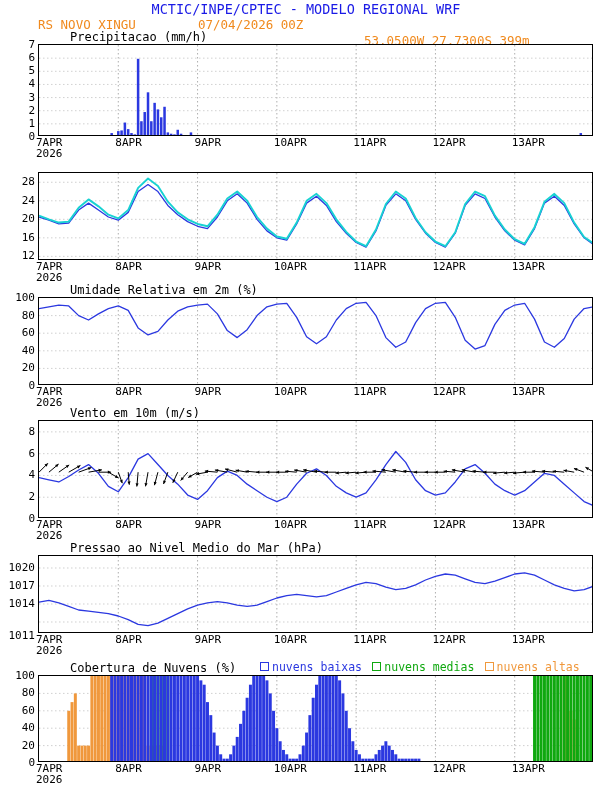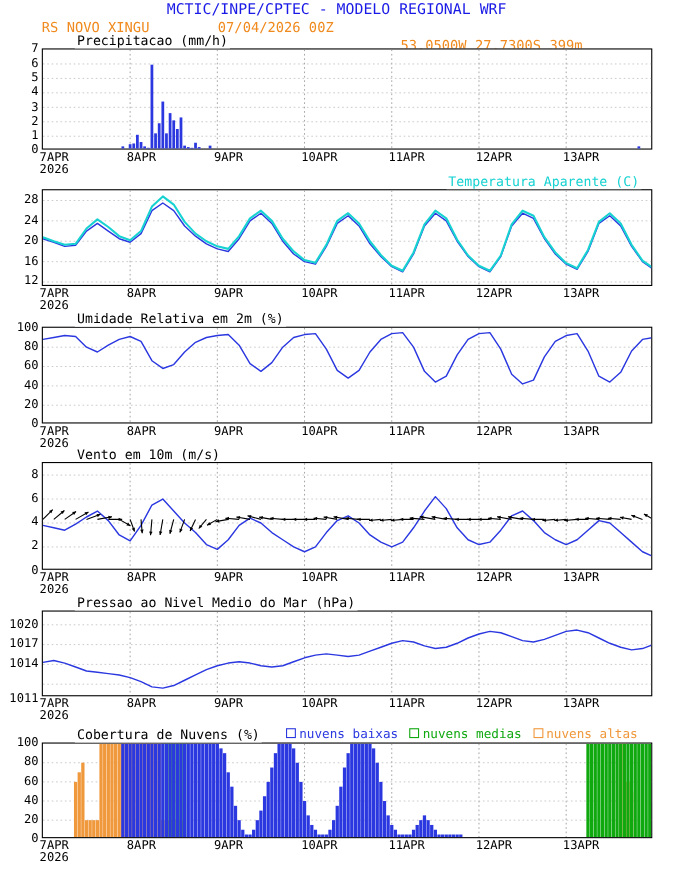--- a/index.html
+++ b/index.html
@@ -215,21 +215,20 @@
             <line x1="0" y1="9.263157894736835" x2="555" y2="9.263157894736835" stroke="#bbbbbb" stroke-width="0.7" stroke-dasharray="1.5,2.5"></line>
             <path d="M0.00,44.00 L9.91,47.24 L19.82,50.95 L29.73,50.02 L39.64,37.05 L49.55,30.11 L59.46,37.05 L69.38,44.00 L79.29,47.24 L89.20,39.37 L99.11,18.53 L109.02,11.58 L118.93,18.53 L128.84,32.42 L138.75,41.68 L148.66,48.63 L158.57,53.26 L168.48,55.58 L178.39,44.00 L188.30,27.79 L198.21,20.84 L208.13,30.11 L218.04,46.32 L227.95,57.89 L237.86,64.84 L247.77,67.16 L257.68,50.95 L267.59,30.11 L277.50,23.16 L287.41,32.42 L297.32,48.63 L307.23,60.21 L317.14,69.47 L327.05,74.11 L336.96,57.89 L346.88,32.42 L356.79,20.84 L366.70,27.79 L376.61,46.32 L386.52,60.21 L396.43,69.47 L406.34,74.11 L416.25,60.21 L426.16,32.42 L436.07,20.84 L445.98,25.47 L455.89,44.00 L465.80,57.89 L475.71,67.16 L485.63,71.79 L495.54,55.58 L505.45,30.11 L515.36,23.16 L525.27,32.42 L535.18,50.95 L545.09,64.84 L555.00,71.79 " fill="none" stroke="#2b38e0" stroke-width="1.3" stroke-linejoin="round"></path>
             <path d="M0.00,42.61 L9.91,46.32 L19.82,49.56 L29.73,48.63 L39.64,34.74 L49.55,26.40 L59.46,33.35 L69.38,41.68 L79.29,45.39 L89.20,37.05 L99.11,14.82 L109.02,5.56 L118.93,12.97 L128.84,28.72 L138.75,39.37 L148.66,46.32 L158.57,50.95 L168.48,53.26 L178.39,41.68 L188.30,25.47 L198.21,18.53 L208.13,27.79 L218.04,44.00 L227.95,55.58 L237.86,63.45 L247.77,65.77 L257.68,49.56 L267.59,27.79 L277.50,20.84 L287.41,30.11 L297.32,46.32 L307.23,58.82 L317.14,68.55 L327.05,73.18 L336.96,56.51 L346.88,31.03 L356.79,18.53 L366.70,25.47 L376.61,44.93 L386.52,59.28 L396.43,68.55 L406.34,73.18 L416.25,59.28 L426.16,31.03 L436.07,18.53 L445.98,23.16 L455.89,42.61 L465.80,56.51 L475.71,66.23 L485.63,70.86 L495.54,54.19 L505.45,28.72 L515.36,20.84 L525.27,30.11 L535.18,49.56 L545.09,63.92 L555.00,70.86 " fill="none" stroke="#18d2d2" stroke-width="1.9" stroke-linejoin="round"></path>
           </svg>
         </div>
         <div class="ylab" style="top: 83.3684px;">12</div>
         <div class="ylab" style="top: 64.8421px;">16</div>
         <div class="ylab" style="top: 46.3158px;">20</div>
         <div class="ylab" style="top: 27.7895px;">24</div>
         <div class="ylab" style="top: 9.26316px;">28</div>
-        <div class="panel-title2" style="right: 10px; top: -14px;">Temperatura Aparente (C)</div>
         <div class="xlab" style="left: -2px; top: 89px;">7APR</div>
         <div class="xlab" style="left: 77.2857px; top: 89px;">8APR</div>
         <div class="xlab" style="left: 156.571px; top: 89px;">9APR</div>
         <div class="xlab" style="left: 235.857px; top: 89px;">10APR</div>
         <div class="xlab" style="left: 315.143px; top: 89px;">11APR</div>
         <div class="xlab" style="left: 394.429px; top: 89px;">12APR</div>
         <div class="xlab" style="left: 473.714px; top: 89px;">13APR</div>
         <div class="xlab" style="left: -2px; top: 100px;">2026</div>
       </div>
       <div class="panel" style="top: 297px; width: 555px; height: 88px;">

